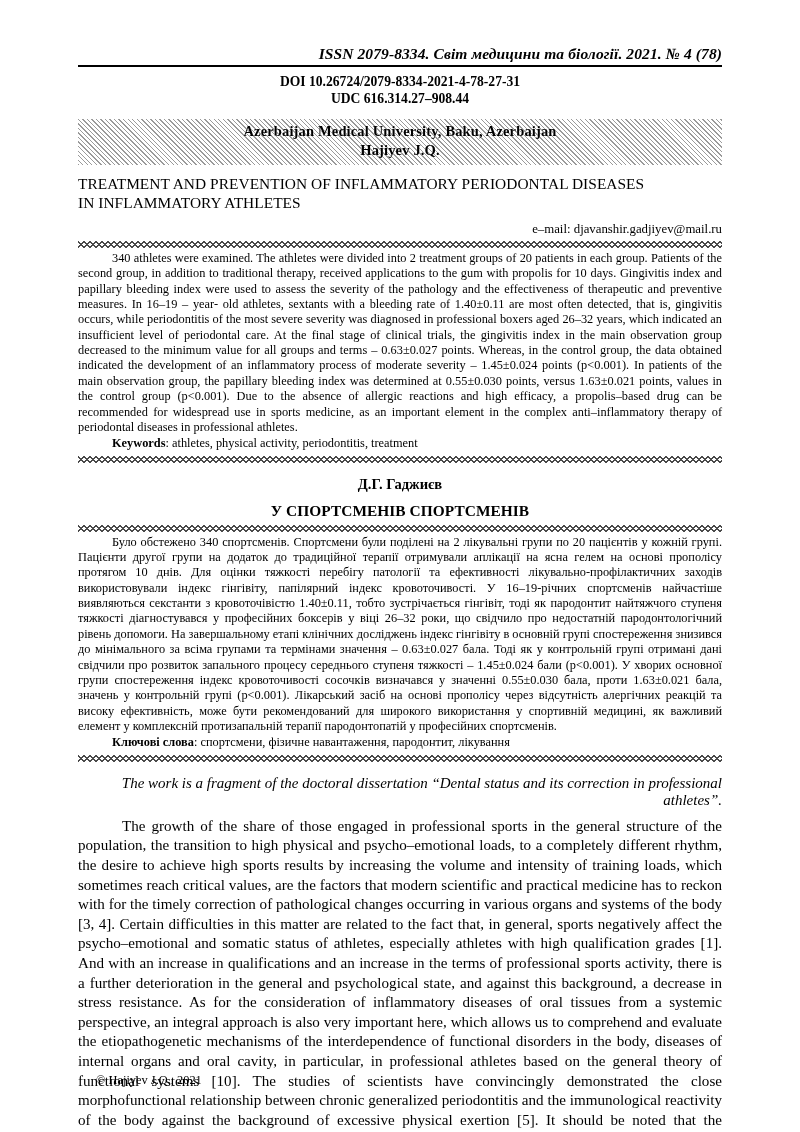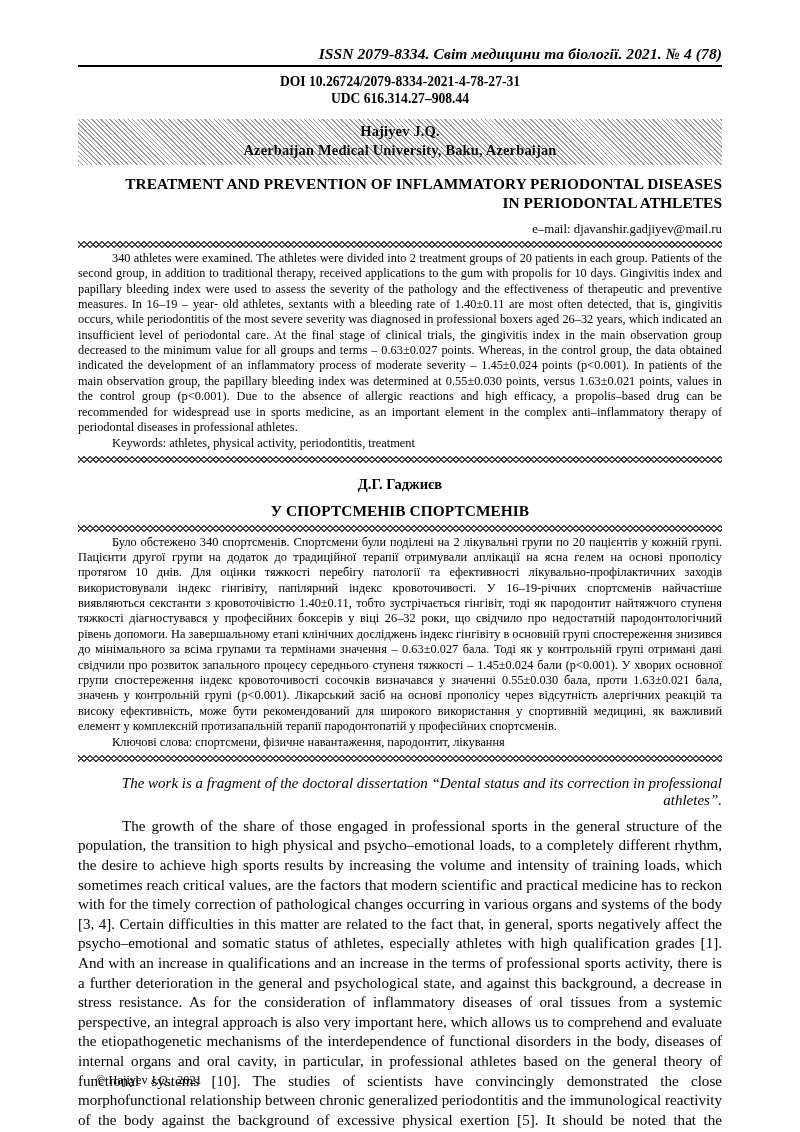--- a/index.html
+++ b/index.html
@@ -65,22 +65,22 @@
   .authorband .line {
     font-weight: bold;
     font-size: 14.5px;
     line-height: 1.33;
     letter-spacing: .15px;
     text-shadow: 0 0 1px #fff, 0 0 1px #fff;
   }
 
   
   .title-en {
-    text-align: right;
-    font-weight: bold;
+    text-align: left;
+    font-weight: normal;
     font-size: 15.4px;
     line-height: 1.28;
     margin-top: 9px;
     letter-spacing: .05px;
   }
   .email {
     text-align: right;
     font-size: 12.8px;
     margin-top: 9px;
     margin-bottom: 2px;
@@ -106,21 +106,21 @@
     text-indent: 34px;
     margin: 2px 0 0 0;
   }
   .keywords {
     font-size: 12.35px;
     line-height: 1.245;
     text-align: left;
     text-indent: 34px;
     margin-top: 1px;
   }
-  .keywords b { font-weight: normal; }
+  .keywords b { font-weight: bold; }
 
   
   .author-ua {
     text-align: center;
     font-weight: bold;
     font-size: 14.6px;
     margin-top: 13px;
   }
   .title-ua {
     text-align: center;
@@ -174,27 +174,27 @@
 
     <div class="runhead">ISSN 2079-8334. Світ медицини та біології. 2021. № 4 (78)</div>
     <div class="rule-thick"></div>
 
     <div class="ids">
       <div>DOI 10.26724/2079-8334-2021-4-78-27-31</div>
       <div>UDC 616.314.27–908.44</div>
     </div>
 
     <div class="authorband">
+      <div class="line">Azerbaijan Medical University, Baku, Azerbaijan</div>
       <div class="line">Hajiyev J.Q.</div>
-      <div class="line">Azerbaijan Medical University, Baku, Azerbaijan</div>
     </div>
 
     <div class="title-en">
       <div>TREATMENT AND PREVENTION OF INFLAMMATORY PERIODONTAL DISEASES</div>
-      <div>IN PERIODONTAL ATHLETES</div>
+      <div>IN INFLAMMATORY ATHLETES</div>
     </div>
 
     <div class="email">e–mail: djavanshir.gadjiyev@mail.ru</div>
 
     <div class="zigzag"></div>
 
     <div class="abstract">340 athletes were examined. The athletes were divided into 2 treatment groups of 20 patients in each group. Patients of the second group, in addition to traditional therapy, received applications to the gum with propolis for 10 days. Gingivitis index and papillary bleeding index were used to assess the severity of the pathology and the effectiveness of therapeutic and preventive measures. In 16–19 – year- old athletes, sextants with a bleeding rate of 1.40±0.11 are most often detected, that is, gingivitis occurs, while periodontitis of the most severe severity was diagnosed in professional boxers aged 26–32 years, which indicated an insufficient level of periodontal care. At the final stage of clinical trials, the gingivitis index in the main observation group decreased to the minimum value for all groups and terms – 0.63±0.027 points. Whereas, in the control group, the data obtained indicated the development of an inflammatory process of moderate severity – 1.45±0.024 points (p&lt;0.001). In patients of the main observation group, the papillary bleeding index was determined at 0.55±0.030 points, versus 1.63±0.021 points, values in the control group (p&lt;0.001). Due to the absence of allergic reactions and high efficacy, a propolis–based drug can be recommended for widespread use in sports medicine, as an important element in the complex anti–inflammatory therapy of periodontal diseases in professional athletes.</div>
     <div class="keywords"><b>Keywords</b><span>: athletes, physical activity, periodontitis, treatment</span></div>
 
     <div class="zigzag"></div>

